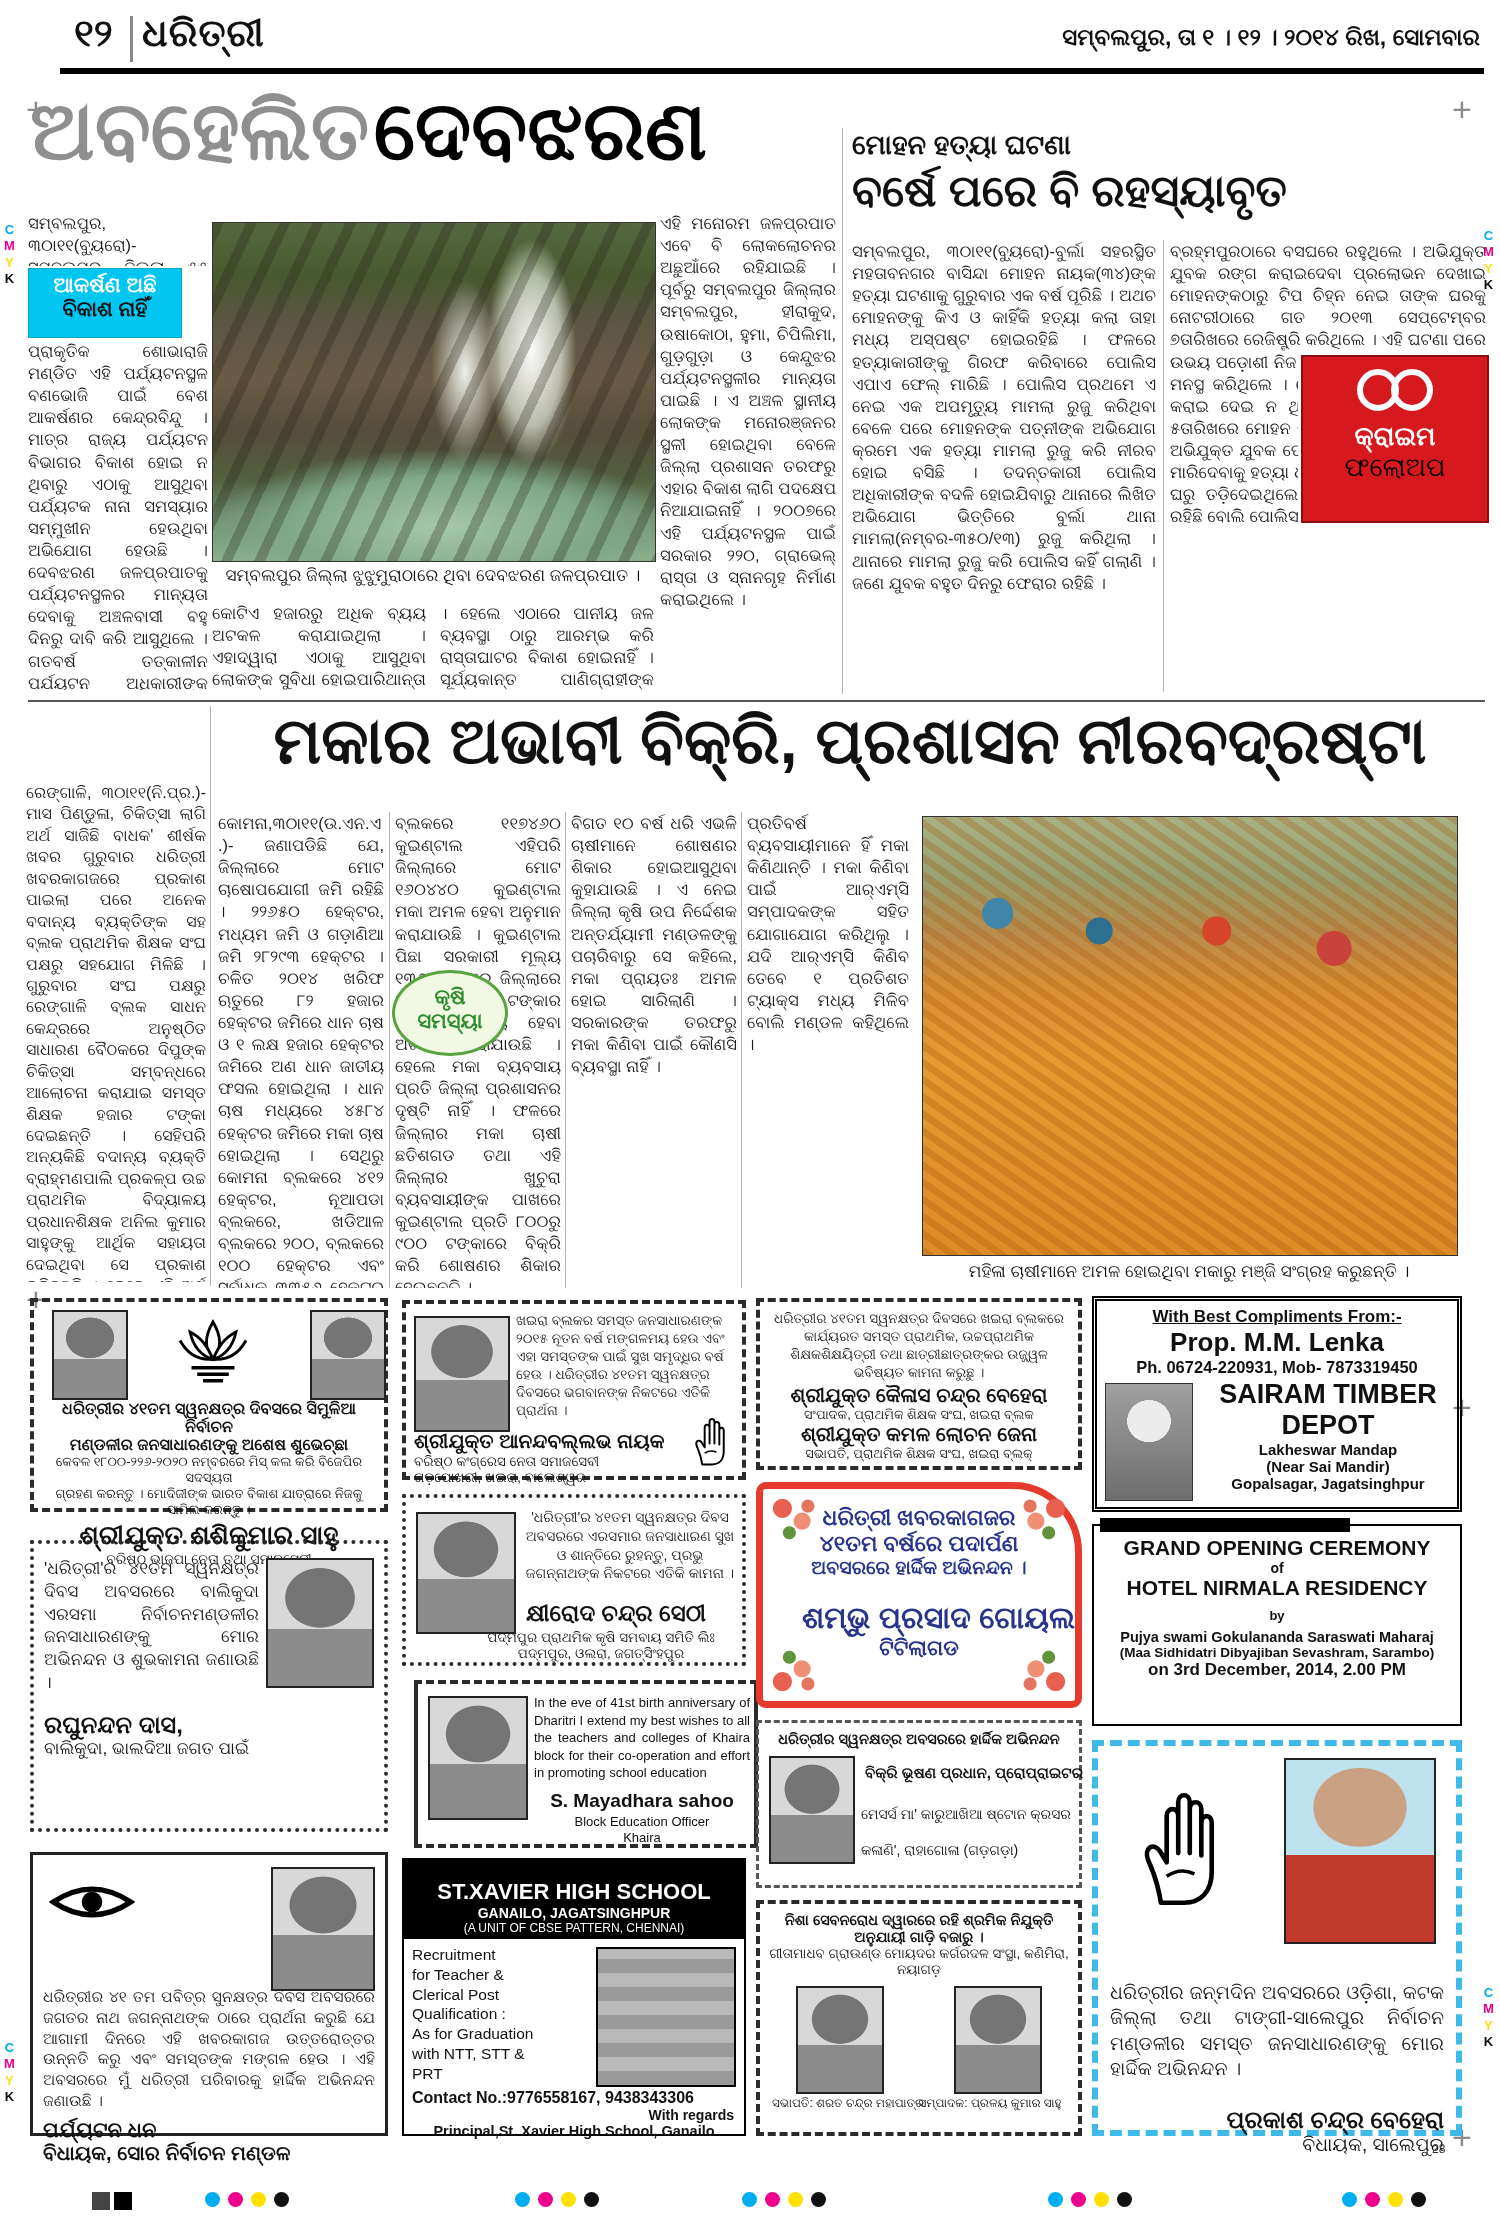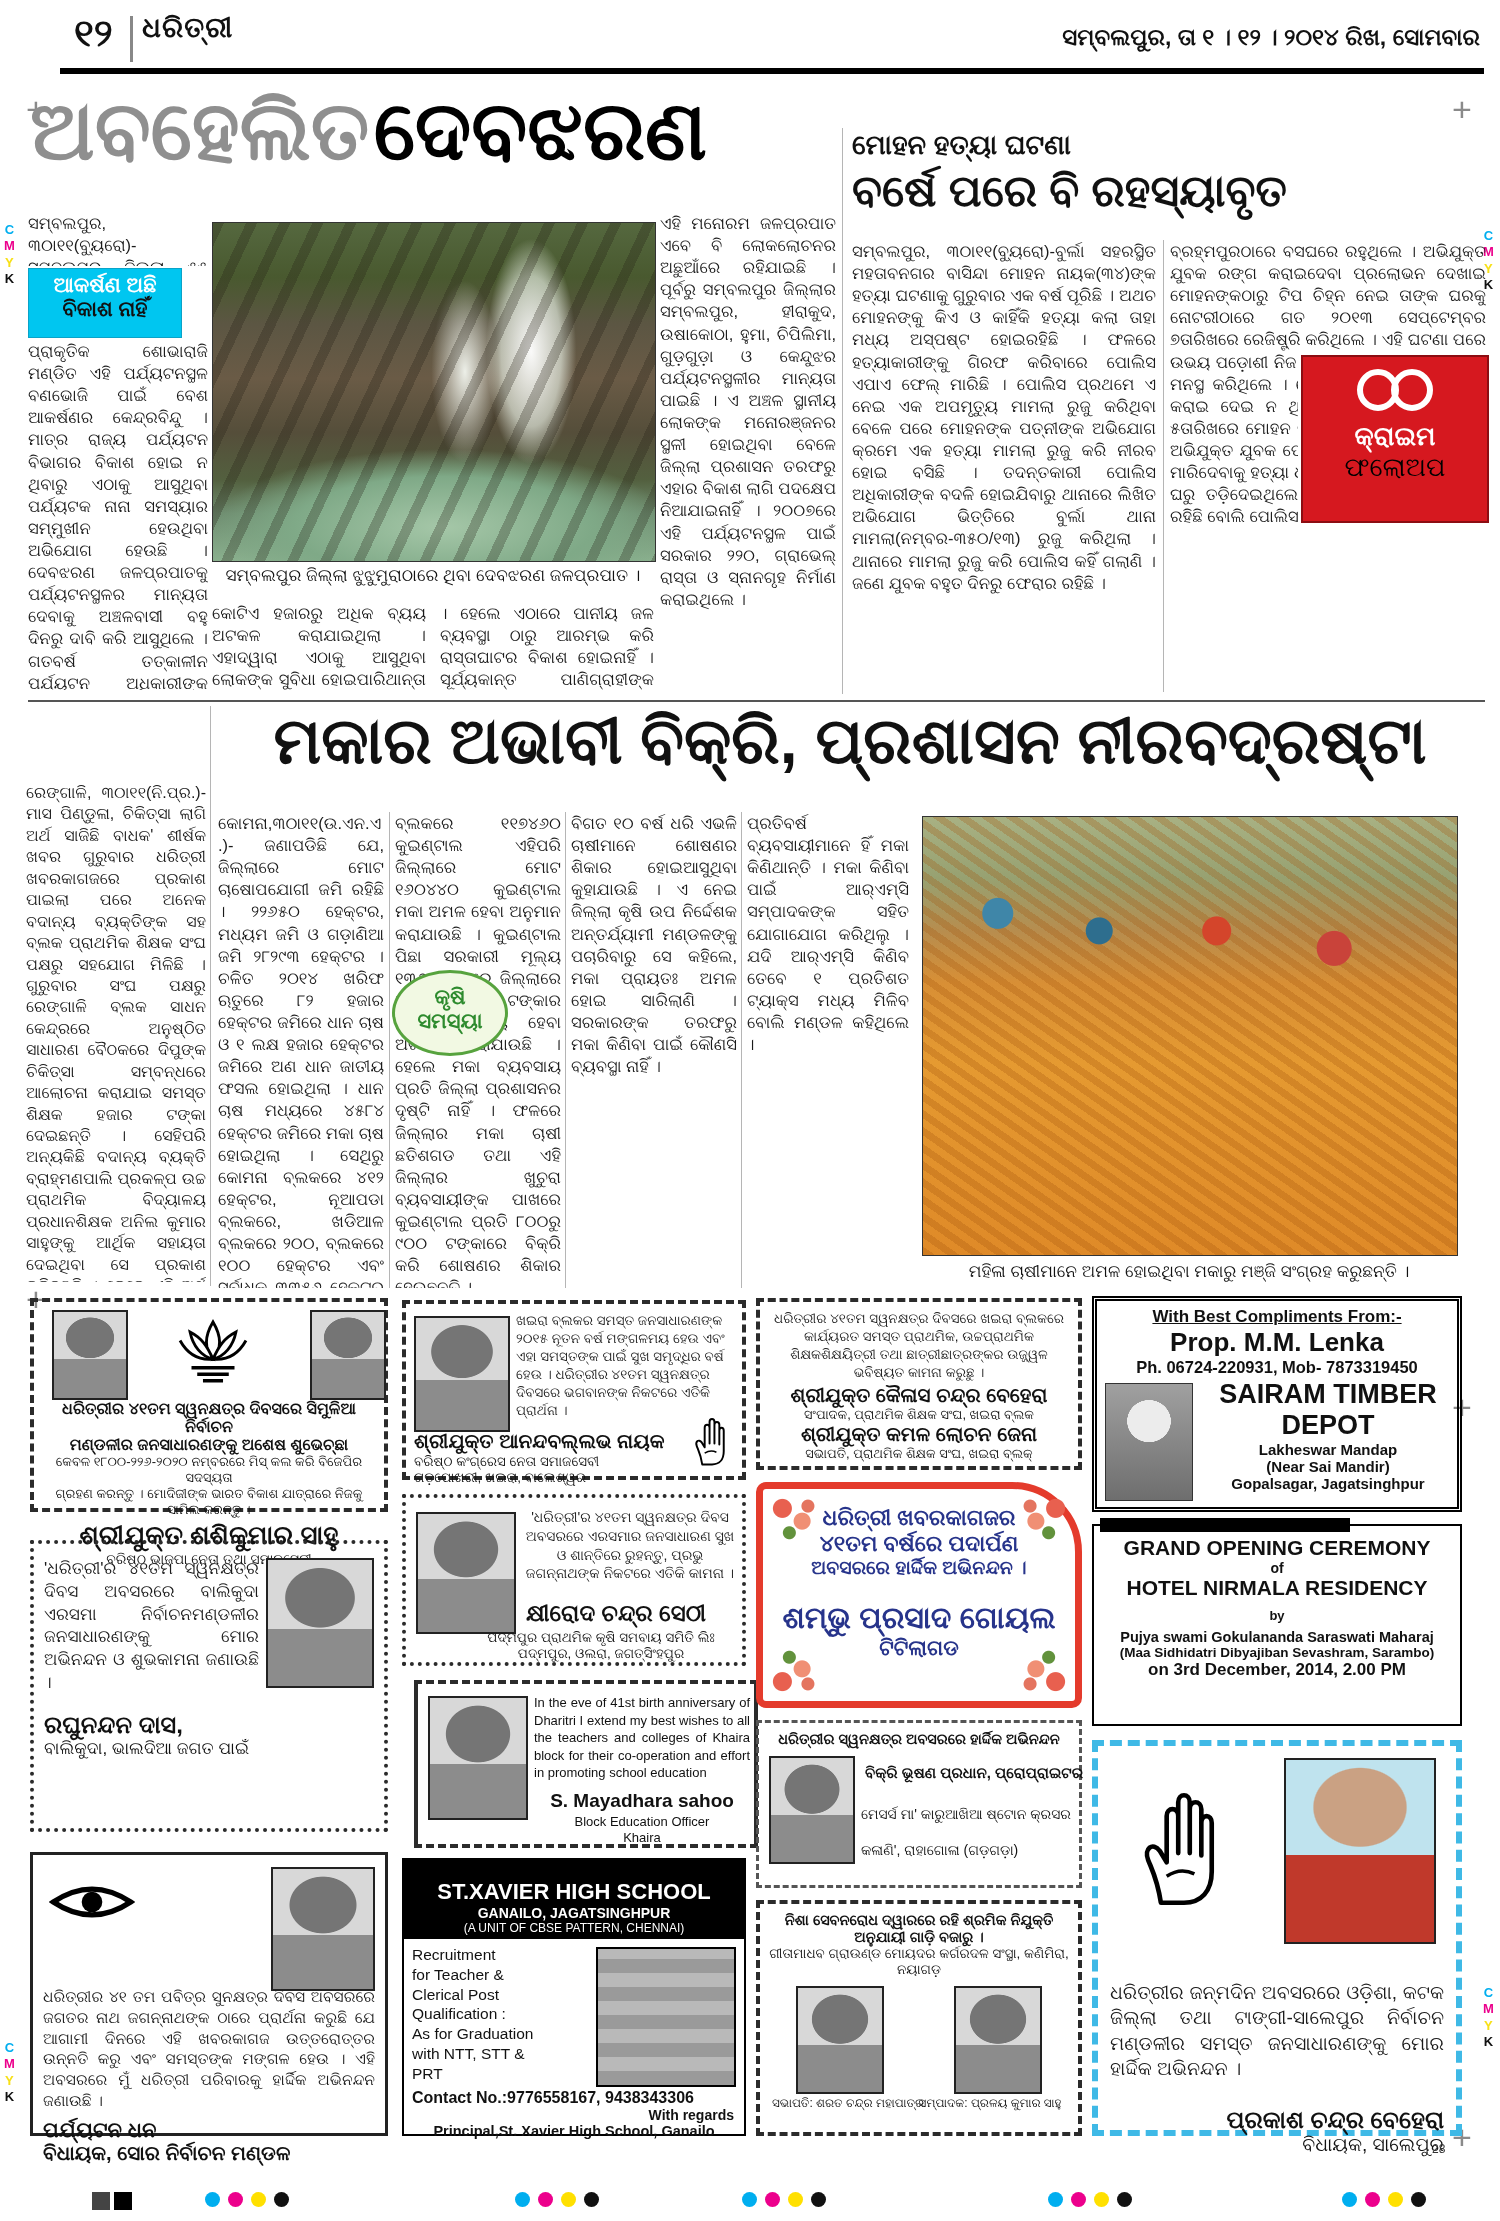--- a/index.html
+++ b/index.html
@@ -85,21 +85,21 @@
   </div>
   <div class="abs cmyk" style="left:1483px;top:1985px;">
     <span class="c-c">C</span>
     <span class="c-m">M</span>
     <span class="c-y">Y</span>
     <span class="c-k">K</span>
   </div>
 
   <div class="abs" style="left:74px;top:12px;font-size:38px;font-weight:bold;">୧୨</div>
   <div class="abs" style="left:130px;top:16px;width:3px;height:46px;background:#888;"></div>
-  <div class="abs" style="left:142px;top:12px;font-size:28px;font-weight:bold;letter-spacing:1px;">ଧରିତ୍ରୀ</div>
+  <div class="abs" style="left:142px;top:12px;font-size:38px;font-weight:bold;letter-spacing:1px;">ଧରିତ୍ରୀ</div>
   <div class="abs" style="left:880px;top:24px;width:600px;text-align:right;font-size:23px;font-weight:bold;">ସମ୍ବଲପୁର, ତା ୧ । ୧୨ । ୨୦୧୪ ରିଖ, ସୋମବାର</div>
   <div class="abs" style="left:60px;top:68px;width:1424px;height:6px;background:#000;"></div>
 
   <div class="abs" style="left:30px;top:84px;width:640px;height:112px;white-space:nowrap;">
     <span style="font-size:82px;font-weight:bold;color:#8f8f8f;">ଅବହେଲିତ</span>
     <span style="font-size:82px;font-weight:bold;color:#000;">ଦେବଝରଣ</span>
   </div>
 
   <div class="abs body-odia" style="left:28px;top:212px;width:180px;height:54px;overflow:hidden;">ସମ୍ବଲପୁର, ୩୦ା୧୧(ବ୍ୟୁରୋ)- ସମ୍ବଲପୁର ଜିଲ୍ଲା ୫୫ ନମ୍ବର ଜାତୀୟ ରାଜପଥ ଝୁଝୁମୁରାଠାରୁ ମାତ୍ର ୩ କି.ମି. ଦୂରରେ ରହିଛି ଦେବଝରଣ ଜଳପ୍ରପାତ ।</div>
   <div class="abs" style="left:28px;top:268px;width:152px;height:64px;background:#00c6f0;border:1px solid #0aa3c8;text-align:center;padding-top:4px;">
@@ -266,21 +266,21 @@
   </div>
 
   <div class="abs ad" style="left:756px;top:1482px;width:326px;height:226px;border:7px solid #e43b2c;border-radius:10px 70px 10px 10px;text-align:center;padding-top:16px;box-sizing:border-box;background:#fff;">
     <div class="rose" style="position:absolute;left:2px;top:2px;"></div>
     <div class="rose" style="position:absolute;right:2px;top:2px;transform:scaleX(-1);"></div>
     <div class="rose" style="position:absolute;left:2px;bottom:2px;transform:scaleY(-1);"></div>
     <div class="rose" style="position:absolute;right:2px;bottom:2px;transform:scale(-1);"></div>
     <div style="font-size:22px;font-weight:bold;color:#27348b;">ଧରିତ୍ରୀ ଖବରକାଗଜର</div>
     <div style="font-size:22px;font-weight:bold;color:#27348b;">୪୧ତମ ବର୍ଷରେ ପଦାର୍ପଣ</div>
     <div style="font-size:19px;font-weight:bold;color:#27348b;">ଅବସରରେ ହାର୍ଦ୍ଦିକ ଅଭିନନ୍ଦନ ।</div>
-    <div style="font-size:30px;font-weight:bold;color:#27348b;margin-top:22px;">ଶମ୍ଭୁ ପ୍ରସାଦ ଗୋୟଲ</div>
+    <div style="font-size:30px;font-weight:bold;color:#27348b;margin-top:22px;text-align:right;">ଶମ୍ଭୁ ପ୍ରସାଦ ଗୋୟଲ</div>
     <div style="font-size:21px;font-weight:bold;color:#27348b;">ଟିଟିଲାଗଡ</div>
   </div>
 
   <div class="abs ad" style="left:756px;top:1720px;width:326px;height:168px;border:3px dashed #555;padding:8px;">
     <div style="font-size:14.5px;font-weight:bold;text-align:center;">ଧରିତ୍ରୀର ସ୍ୱନକ୍ଷତ୍ର ଅବସରରେ ହାର୍ଦ୍ଦିକ ଅଭିନନ୍ଦନ</div>
     <div style="position:relative;height:116px;margin-top:6px;">
       <div class="photo-bw" style="position:absolute;left:2px;top:2px;width:82px;height:104px;"></div>
       <div style="position:absolute;left:98px;top:10px;width:222px;font-size:15px;font-weight:bold;">ବିକ୍ରି ଭୂଷଣ ପ୍ରଧାନ, ପ୍ରୋପ୍ରାଇଟର</div>
       <div style="position:absolute;left:94px;top:52px;width:222px;font-size:14px;">ମେସର୍ସ ମା' କାରୁଆଖିଆ ଷ୍ଟୋନ କ୍ରସର</div>
       <div style="position:absolute;left:94px;top:88px;width:222px;font-size:14px;">କଳାଣି', ରାହାଗୋଳା (ଗଡ଼ଗଡ଼ା)</div>

